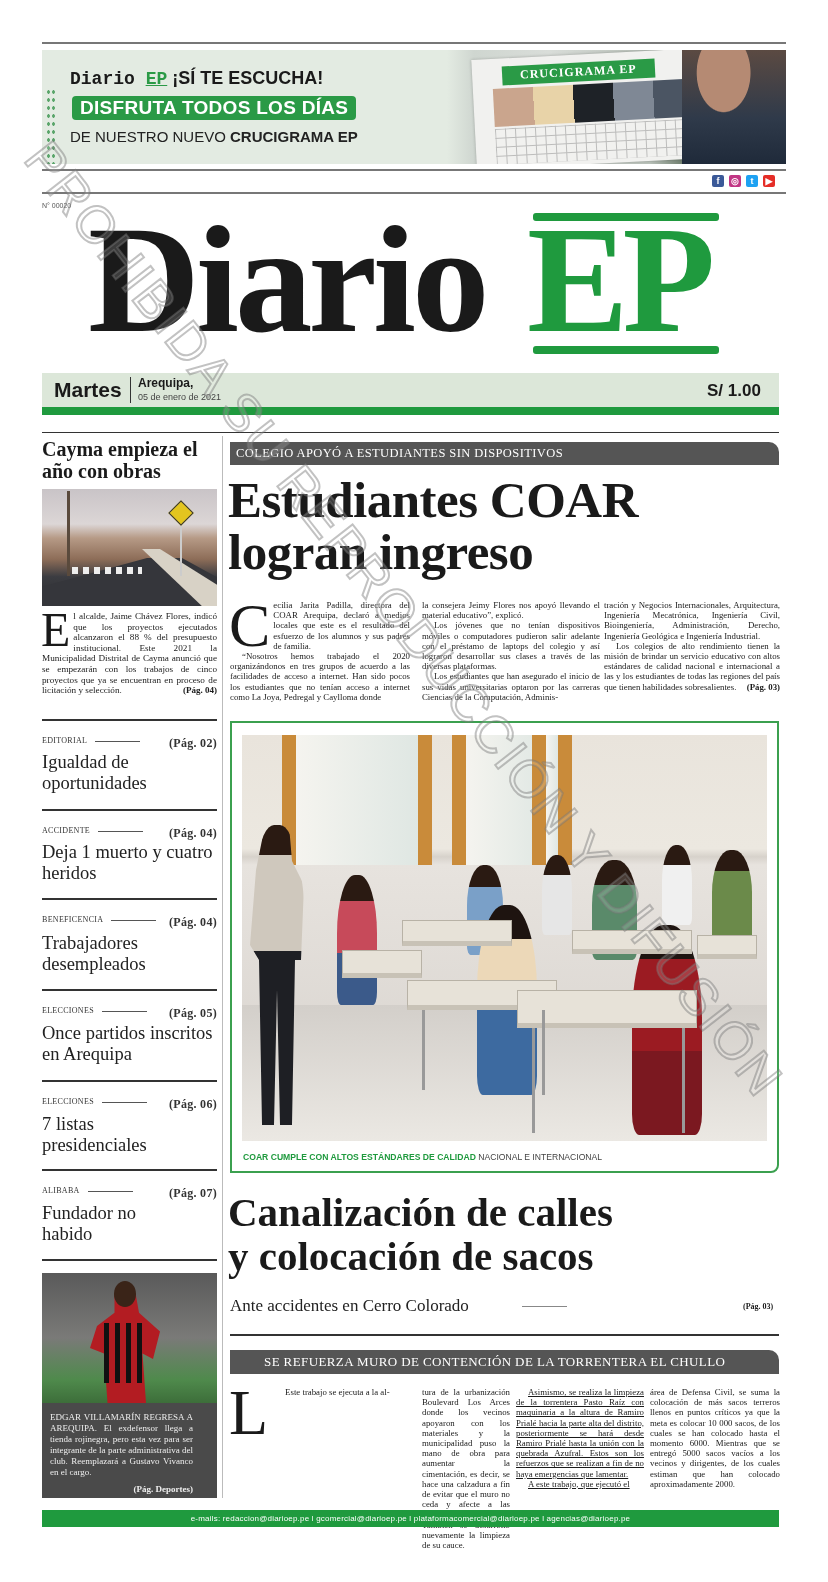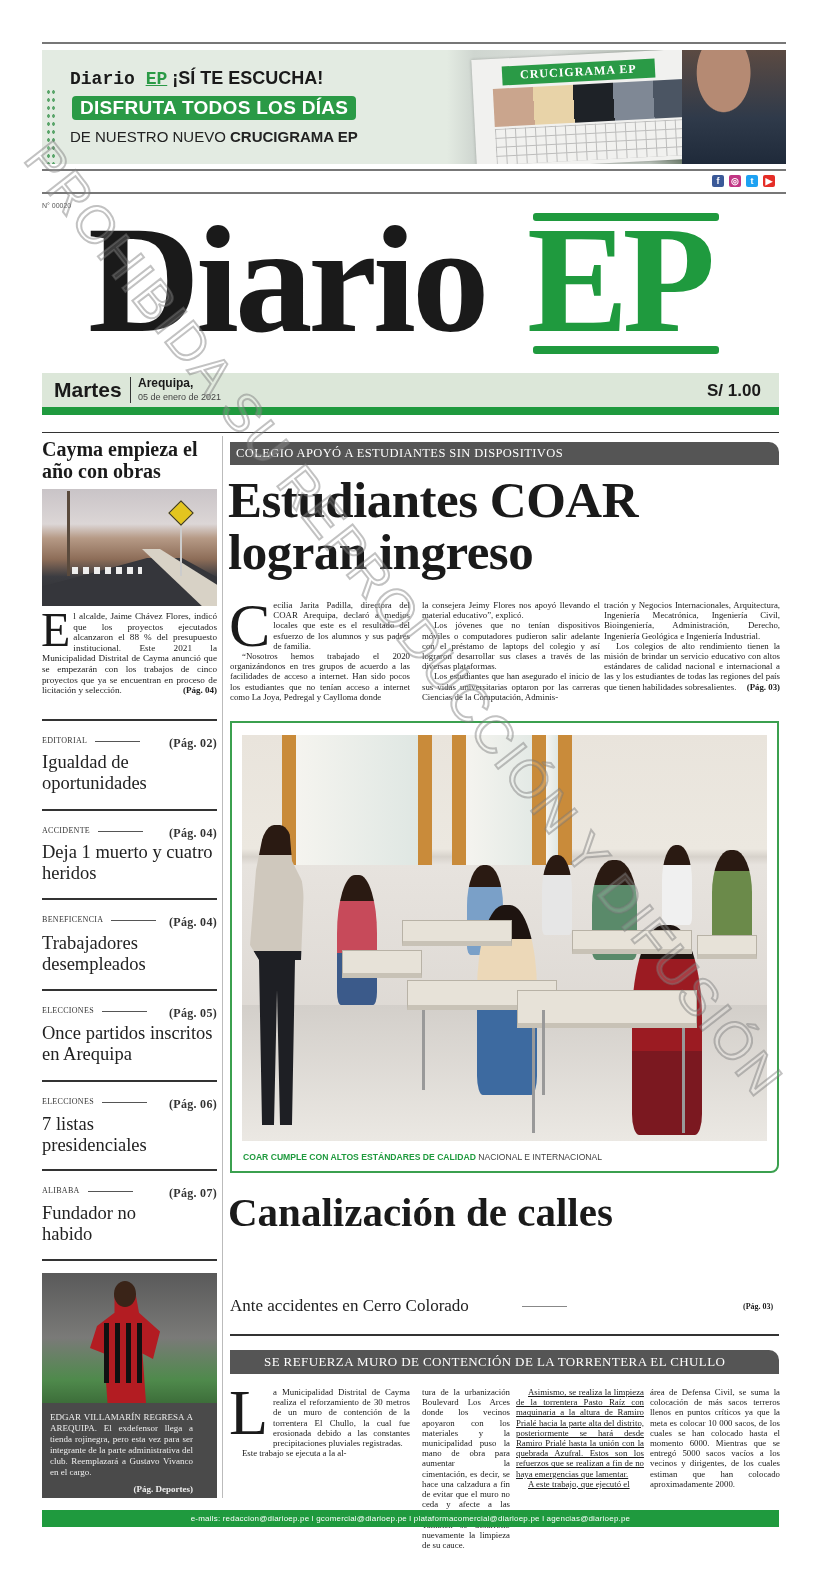--- a/index.html
+++ b/index.html
@@ -281,30 +281,30 @@
   <div class="leg" style="left:290px;top:293px;height:105px;"></div>
   <div class="leg" style="left:440px;top:293px;height:105px;"></div>
   <div class="teacher person"></div>
 </div>
 <div id="photo-caption" class="abs">
   <b>COAR CUMPLE CON ALTOS ESTÁNDARES DE CALIDAD</b> <span>NACIONAL E INTERNACIONAL</span>
 </div>
 
 <div id="head2" class="abs">
   <div>Canalización de calles</div>
+  <div>y colocación de sacos</div>
 </div>
 <div id="sub2" class="abs">Ante accidentes en Cerro Colorado</div>
 <div id="sub2-dash" class="abs"></div>
 <div id="sub2-pg" class="abs">(Pág. 03)</div>
 <div id="rule-sub2" class="abs"></div>
 <div id="kicker2" class="kicker">SE REFUERZA MURO DE CONTENCIÓN DE LA TORRENTERA EL CHULLO</div>
 
 <div id="a2c1" class="col3" style="width:180px;">
   <span class="dropcap" style="font-size:64px;line-height:52px;margin-right:5px;">L</span>
-  <span>a Municipalidad Distrital de Cayma realiza el reforzamiento de 30 metros de un muro de contención de la torrentera El Chullo, la cual fue erosionada debido a las constantes precipitaciones pluviales registradas.</span>
   <div class="indent">Este trabajo se ejecuta a la al-</div>
 </div>
 <div class="col3" style="left:422px;top:1387px;width:88px;">
   <div>tura de la urbanización Boulevard Los Arces donde los vecinos apoyaron con los materiales y la municipalidad puso la mano de obra para aumentar la cimentación, es decir, se hace una calzadura a fin de evitar que el muro no ceda y afecte a las viviendas de la zona. También se desarrolló nuevamente la limpieza de su cauce.</div>
 </div>
 <div class="col3" style="left:516px;top:1387px;width:128px;text-decoration:underline;">
   <div class="indent">Asimismo, se realiza la limpieza de la torrentera Pasto Raíz con maquinaria a la altura de Ramiro Prialé hacia la parte alta del distrito, posteriormente se hará desde Ramiro Prialé hasta la unión con la quebrada Azufral. Estos son los refuerzos que se realizan a fin de no haya emergencias que lamentar.</div>
   <div class="indent">A este trabajo, que ejecutó el</div>
 </div>
 <div class="col3" style="left:650px;top:1387px;width:130px;">

